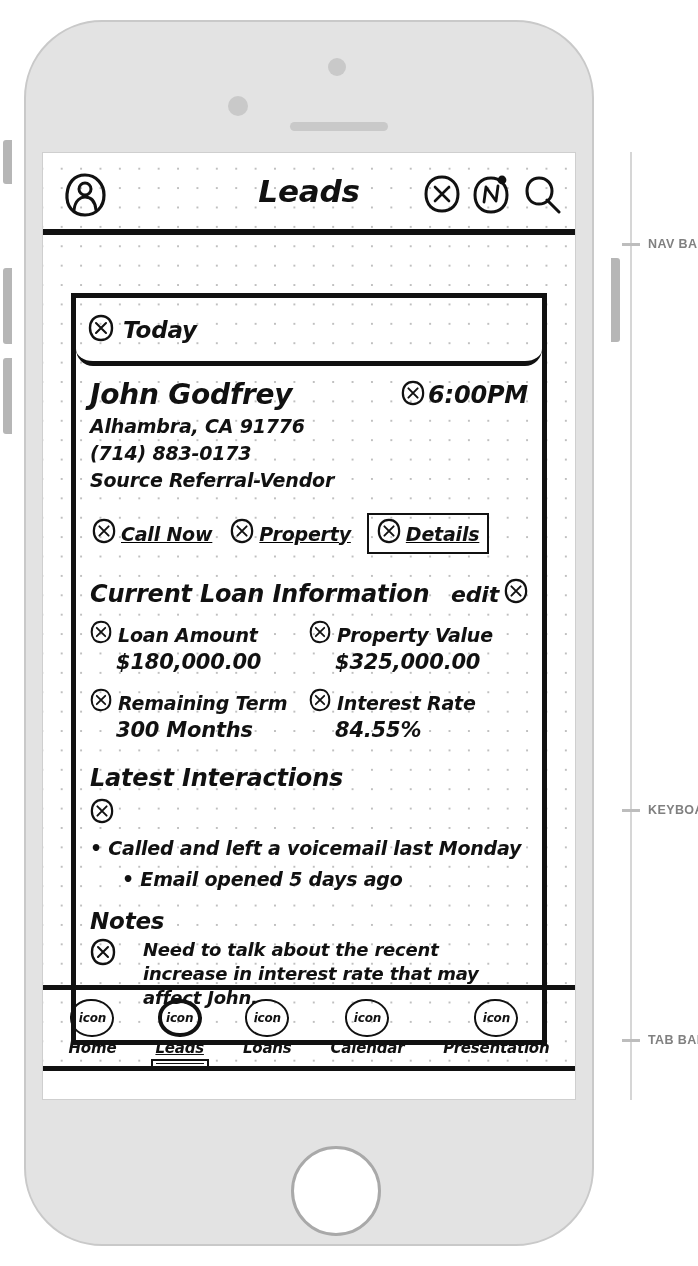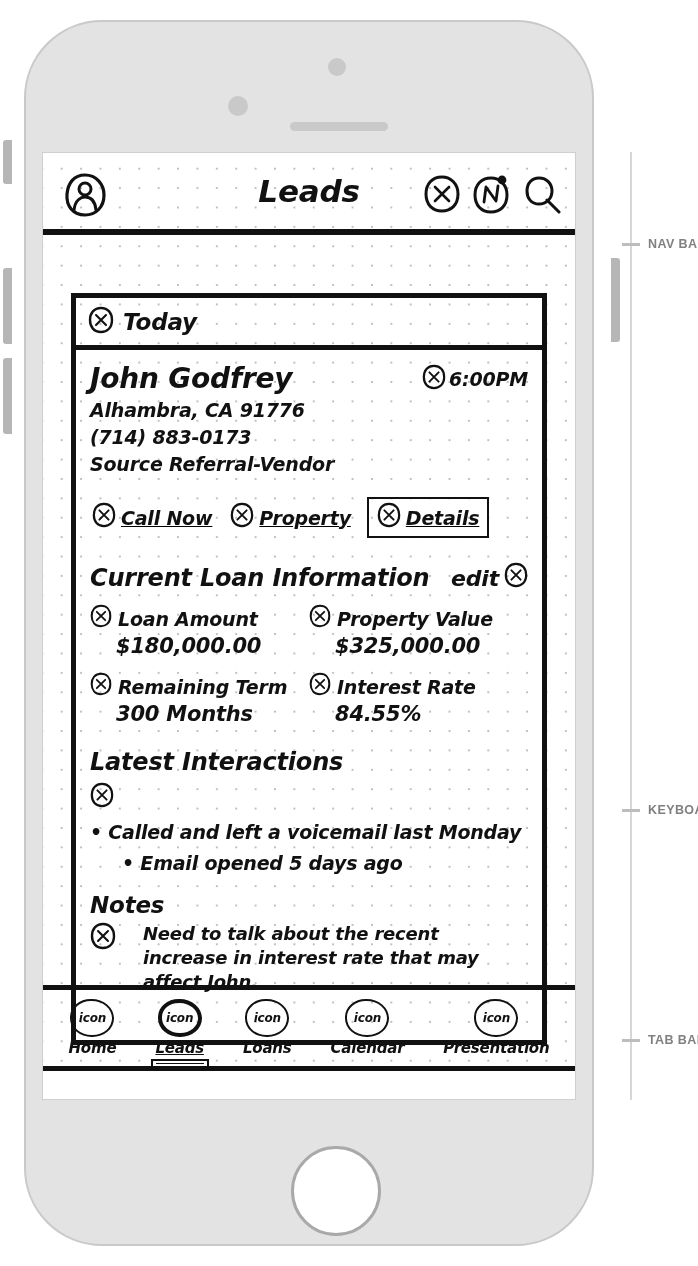--- a/index.html
+++ b/index.html
@@ -109,34 +109,34 @@
   .cx svg { display: block; }
 
   
   .content-card {
     position: absolute; left: 28px; top: 140px; right: 28px;
     bottom: 26px;
     border: 5px solid #111;
     background: transparent;
   }
   .today-bar {
-    height: 52px; border-bottom: 5px solid #111;
-    display: flex; align-items: center; gap: 9px; padding-left: 12px;
+    height: 68px; border-bottom: 5px solid #111;
+    display: flex; align-items: center; gap: 9px; padding-left: 12px; border-radius: 17px;
   }
   .today-label { font-size: 23px; }
 
   .card-body { padding: 12px 14px 0 14px; position: relative; }
 
   .lead-name { font-size: 28px; line-height: 34px; }
   .lead-meta { font-size: 19px; line-height: 26px; margin-top: 1px; }
   .lead-time-wrap {
     position: absolute; right: 14px; top: 14px;
     display: flex; align-items: center; gap: 3px;
   }
-  .lead-time { font-size: 19px; }
+  .lead-time { font-size: 24px; }
 
   .action-row { display: flex; align-items: center; gap: 14px; margin-top: 20px; text-decoration: underline; }
   .action-btn { display: flex; align-items: center; gap: 5px; font-size: 19px; padding: 2px 2px; }
   .action-btn.boxed { border: 2px solid #111; padding: 3px 8px; }
 
   .section-head-row { display: flex; align-items: center; justify-content: space-between; margin-top: 24px; }
   .section-title { font-size: 24px; }
   .edit-wrap { display: flex; align-items: center; gap: 5px; font-size: 22px; }
 
   .loan-grid { display: grid; grid-template-columns: 1fr 1fr; row-gap: 14px; margin-top: 10px; }

